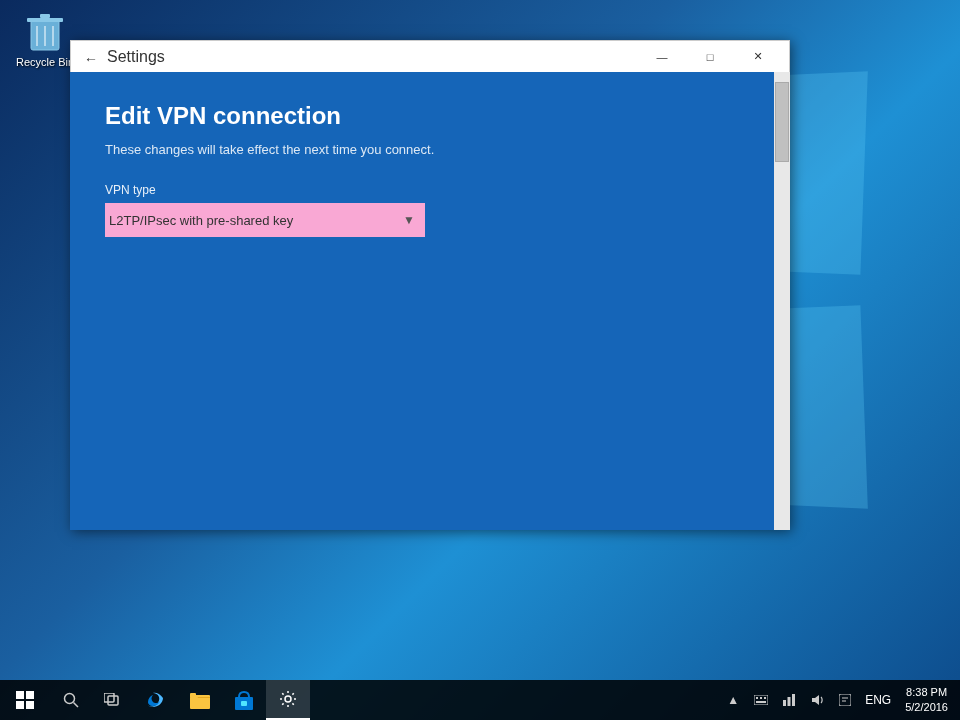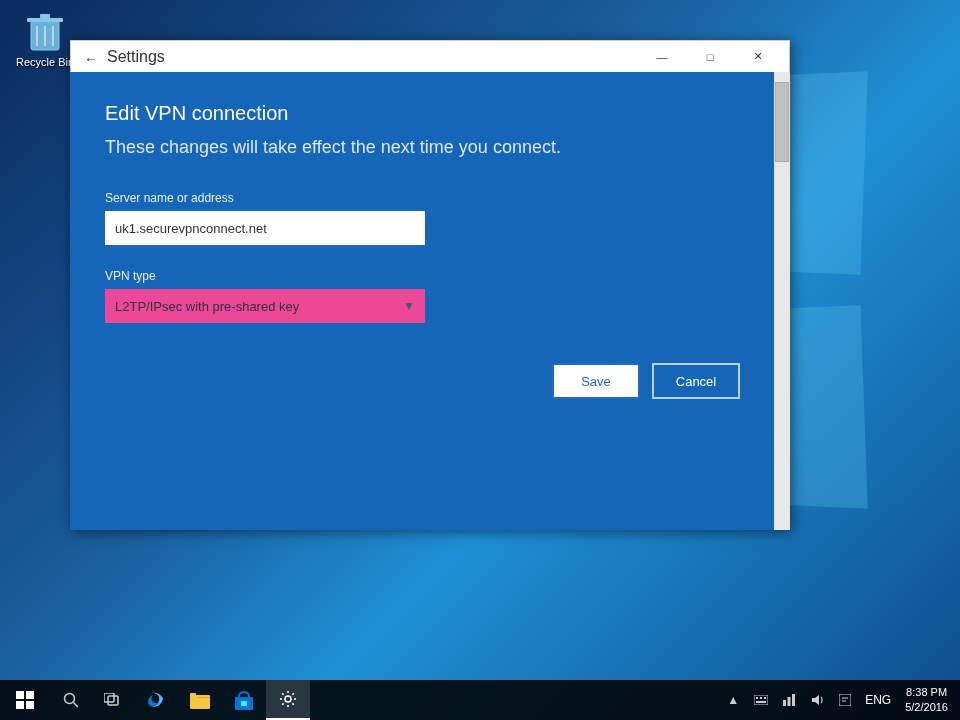--- a/index.html
+++ b/index.html
@@ -226,30 +226,30 @@
       position: absolute;
       top: 10px;
       right: 1px;
       width: 14px;
       height: 80px;
       background: #c0c0c0;
       border: 1px solid #aaa;
     }
 
     .vpn-dialog-title {
-      font-size: 20px;
-      font-weight: 400;
+      font-size: 24px;
+      font-weight: 700;
       color: #fff;
       margin-bottom: 12px;
     }
 
     .vpn-dialog-subtitle {
-      font-size: 18px;
+      font-size: 13px;
       color: rgba(255,255,255,0.85);
-      margin-bottom: 33px;
+      margin-bottom: 26px;
     }
 
     .form-group {
       margin-bottom: 24px;
     }
 
     .form-label {
       display: block;
       font-size: 12px;
       color: rgba(255,255,255,0.9);
@@ -268,23 +268,23 @@
     }
 
     .form-select-wrapper {
       position: relative;
       width: 320px;
     }
 
     .form-select {
       width: 100%;
       height: 34px;
-      background: #ec4899;
+      background: #f9a8d4;
       border: none;
-      padding: 0 10px;
+      padding: 0 4px;
       font-size: 13px;
       color: #333;
       outline: none;
       appearance: none;
       cursor: pointer;
     }
 
     .select-arrow {
       position: absolute;
       right: 10px;
@@ -482,44 +482,36 @@
     </div>
   </div>
 
   <div class="vpn-dialog" style="position:absolute; top:72px; left:70px; width:720px; height:458px;">
     <div style="position:relative; height:100%;">
       <div class="vpn-dialog-inner" style="padding-right: 30px;">
         <h2 class="vpn-dialog-title">Edit VPN connection</h2>
         <p class="vpn-dialog-subtitle">These changes will take effect the next time you connect.</p>
 
 
-        <div class="form-group">
-          <label class="form-label">Server name or address</label>
-          <input type="text" class="form-input" value="uk1.securevpnconnect.net" style="">
-        </div>
 
         <div class="form-group">
           <label class="form-label">VPN type</label>
           <div class="form-select-wrapper">
             <select class="form-select">
               <option>Automatic</option>
               <option>Point to Point Tunneling Protocol (PPTP)</option>
               <option>L2TP/IPsec with certificate</option>
               <option selected="">L2TP/IPsec with pre-shared key</option>
               <option>Secure Socket Tunneling Protocol (SSTP)</option>
               <option>IKEv2</option>
             </select>
             <span class="select-arrow">▼</span>
           </div>
         </div>
 
-        <div class="dialog-buttons">
-          <button class="btn-save">Save</button>
-          <button class="btn-cancel">Cancel</button>
-        </div>
       </div>
 
       <div class="scrollbar-area">
         <div class="scrollbar-thumb"></div>
       </div>
     </div>
   </div>
 
   <div class="taskbar">
     <div class="taskbar-start">

